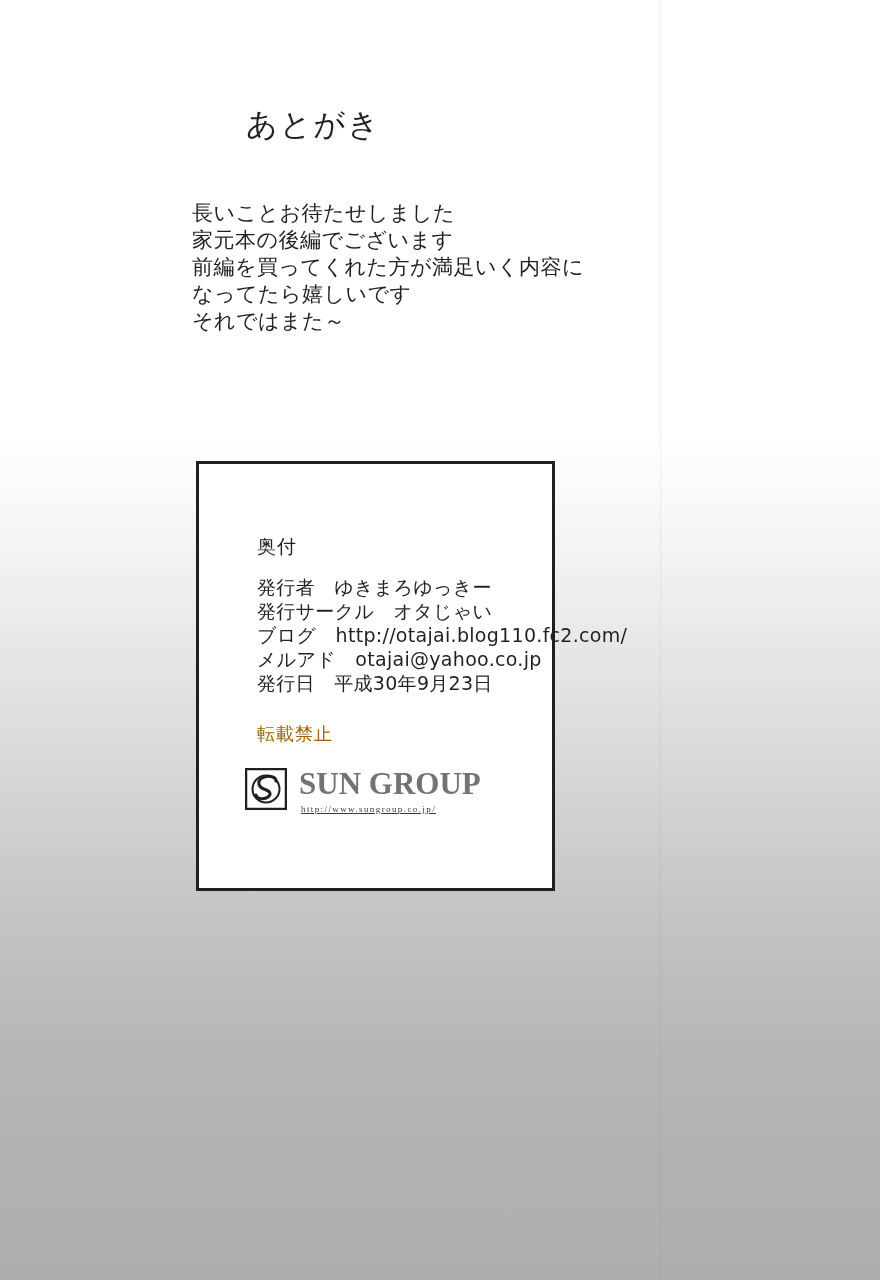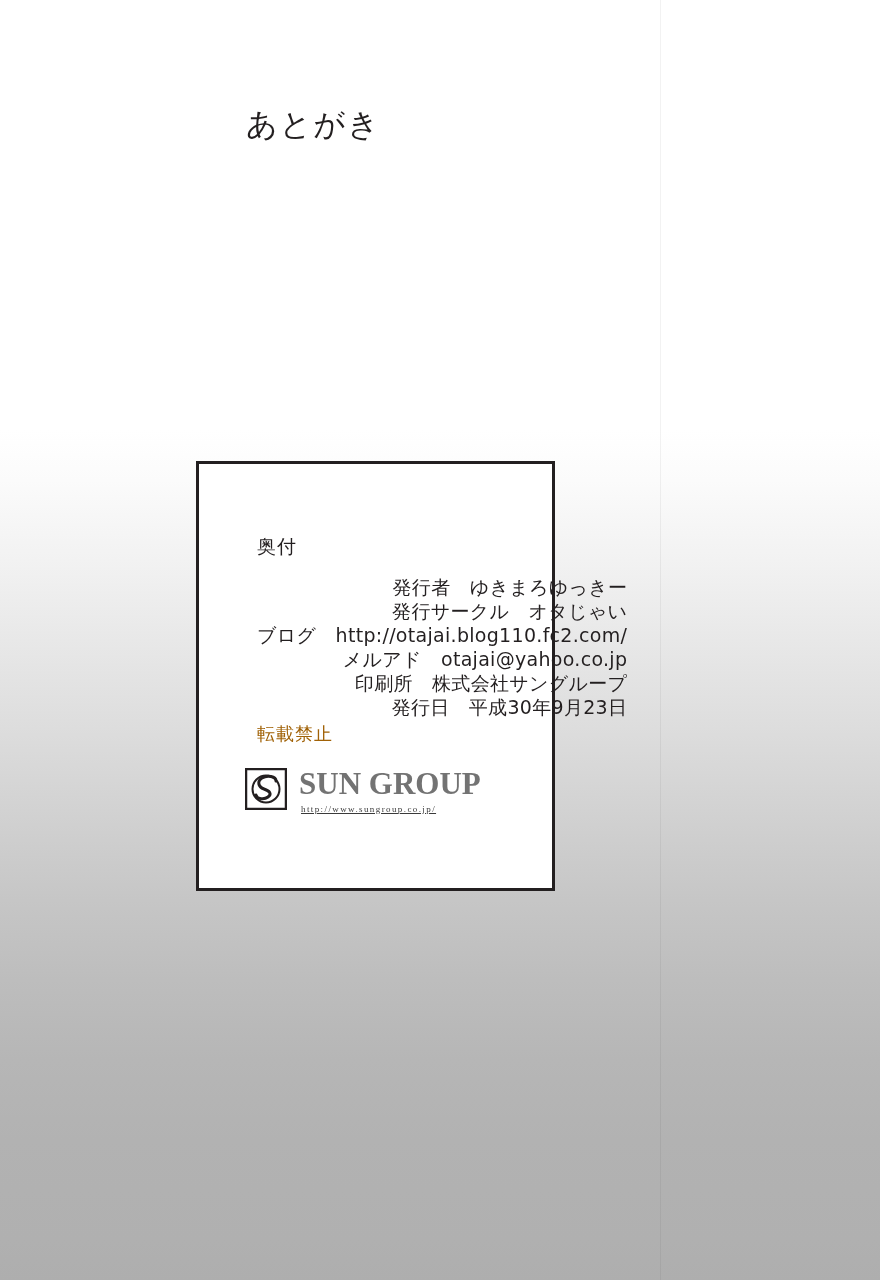--- a/index.html
+++ b/index.html
@@ -94,21 +94,20 @@
 
   .colophon-lines {
     position: absolute;
     left: 58px;
     top: 111px;
     font-size: 19px;
     line-height: 24px;
     color: #231f20;
     font-family: "DejaVu Sans", sans-serif;
     letter-spacing: 0.3px;
-    text-align: right;
   }
   .colophon-lines div {
     white-space: pre;
   }
 
   .colophon-notice {
     position: absolute;
     left: 58px;
     top: 258px;
     font-size: 18px;
@@ -154,31 +153,37 @@
 </style>
 </head>
 <body>
 
 <div class="page">
 
   <div class="seam"></div>
 
   <div class="afterword-title">あとがき</div>
 
+  <div class="afterword-body">
+    <div>長いことお待たせしました</div>
+    <div>家元本の後編でございます</div>
+    <div>前編を買ってくれた方が満足いく内容に</div>
+    <div>なってたら嬉しいです</div>
+    <div>それではまた～</div>
+  </div>
 
   <div class="colophon-box">
 
     <div class="colophon-title">奥付</div>
 
     <div class="colophon-lines">
       <div>発行者　ゆきまろゆっきー</div>
       <div>発行サークル　オタじゃい</div>
       <div>ブログ　http://otajai.blog110.fc2.com/</div>
       <div>メルアド　otajai@yahoo.co.jp</div>
-      <div>印刷所　株式会社サングループ</div>
       <div>発行日　平成30年9月23日</div>
     </div>
 
     <div class="colophon-notice">転載禁止</div>
 
     <div class="printer-logo">
       <svg class="printer-mark" viewBox="0 0 42 42">
         <rect x="1" y="1" width="40" height="40" fill="none" stroke="#231f20" stroke-width="2.5"></rect>
         <path d="M31 13 C31 8, 22 7, 17 10 C12 13, 13 19, 19 21 C25 23, 27 26, 23 29 C19 32, 12 31, 11 27" fill="none" stroke="#231f20" stroke-width="3" stroke-linecap="round"></path>
         <circle cx="21" cy="21" r="13.5" fill="none" stroke="#231f20" stroke-width="2"></circle>

